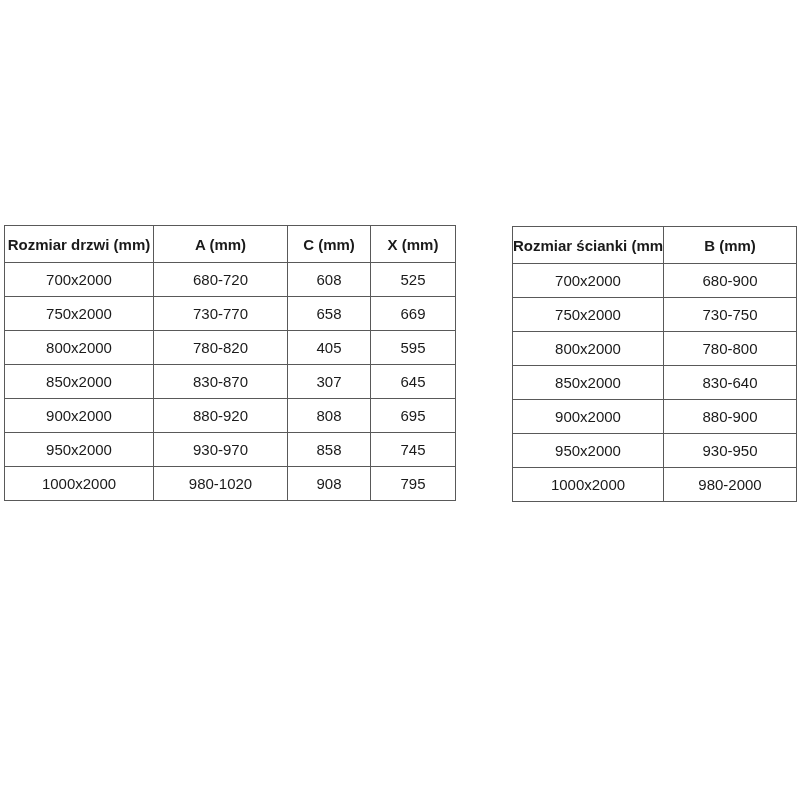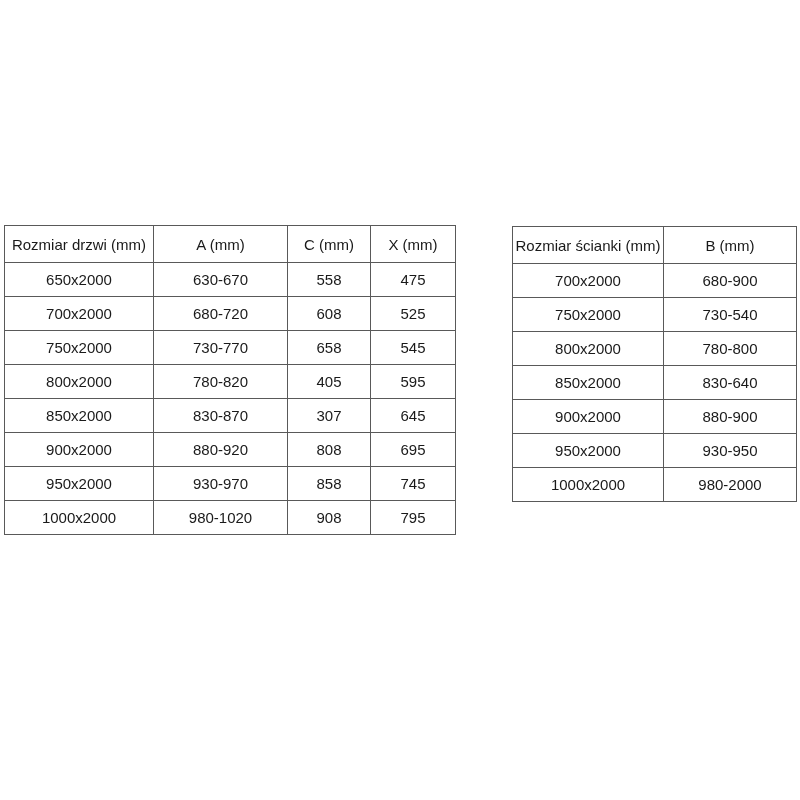--- a/index.html
+++ b/index.html
@@ -25,21 +25,21 @@
     border: 1px solid #595959;
     text-align: center;
     vertical-align: middle;
     padding: 0;
     font-size: 15px;
     color: #1a1a1a;
     white-space: nowrap;
     overflow: hidden;
   }
   .spec-table th {
-    font-weight: normal;
+    font-weight: bold;
     height: 36px;
   }
   .spec-table td {
     font-weight: normal;
     height: 33px;
   }
   .door-table {
     left: 4px;
     top: 225px;
     width: 451px;
@@ -63,36 +63,30 @@
   <thead>
     <tr>
       <th>Rozmiar drzwi (mm)</th>
       <th>A (mm)</th>
       <th>C (mm)</th>
       <th>X (mm)</th>
     </tr>
   </thead>
   <tbody>
     <tr>
-      <td>650x2000</td>
-      <td>630-670</td>
-      <td>558</td>
-      <td>475</td>
-    </tr>
-    <tr>
       <td>700x2000</td>
       <td>680-720</td>
       <td>608</td>
       <td>525</td>
     </tr>
     <tr>
       <td>750x2000</td>
       <td>730-770</td>
       <td>658</td>
-      <td>545</td>
+      <td>669</td>
     </tr>
     <tr>
       <td>800x2000</td>
       <td>780-820</td>
       <td>405</td>
       <td>595</td>
     </tr>
     <tr>
       <td>850x2000</td>
       <td>830-870</td>
@@ -131,21 +125,21 @@
       <th>B (mm)</th>
     </tr>
   </thead>
   <tbody>
     <tr>
       <td>700x2000</td>
       <td>680-900</td>
     </tr>
     <tr>
       <td>750x2000</td>
-      <td>730-540</td>
+      <td>730-750</td>
     </tr>
     <tr>
       <td>800x2000</td>
       <td>780-800</td>
     </tr>
     <tr>
       <td>850x2000</td>
       <td>830-640</td>
     </tr>
     <tr>

